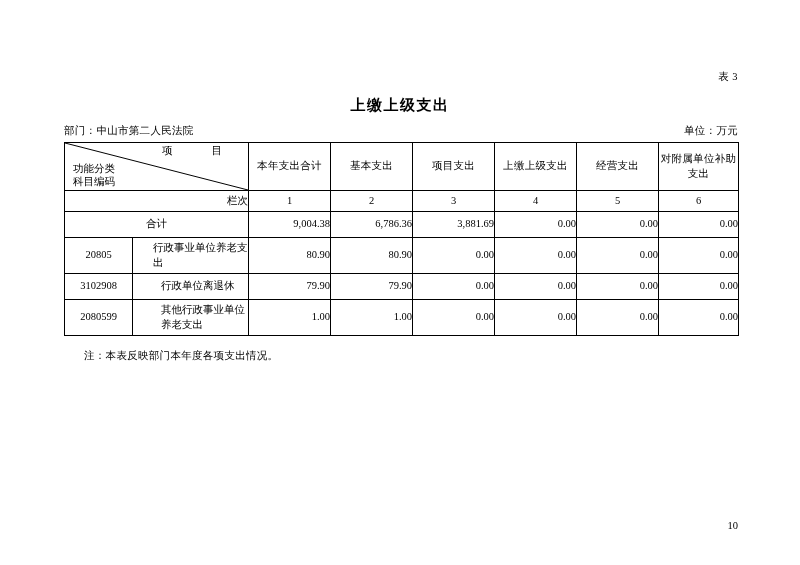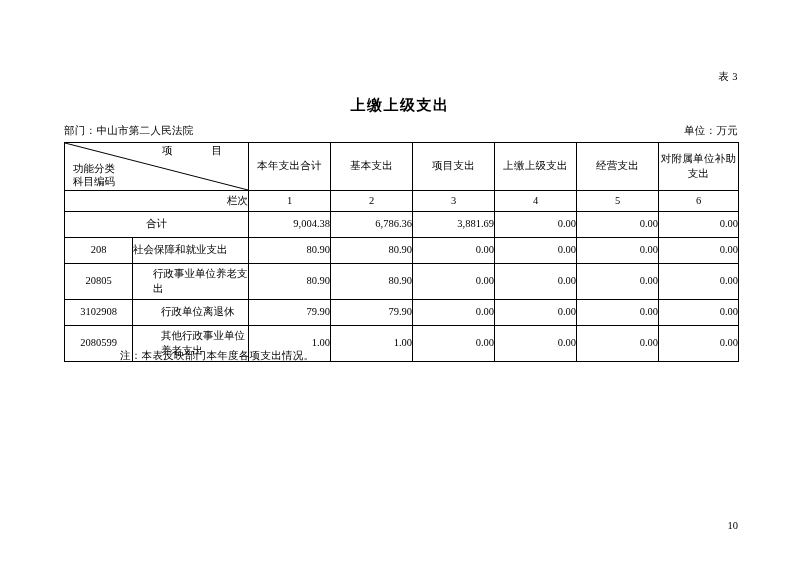--- a/index.html
+++ b/index.html
@@ -125,21 +125,20 @@
   .r-body-tall td { height: 35px; }
   .total-name {
     text-align: center;
   }
   .note {
     position: absolute;
     left: 84px;
     top: 349px;
     font-size: 10.5px;
     letter-spacing: 0.3px;
-    margin-left: 36px;
   }
   .pagenum {
     position: absolute;
     right: 62px;
     bottom: 34px;
     font-size: 10.5px;
   }
 </style>
 </head>
 <body>
@@ -199,30 +198,20 @@
         <tr class="r-body">
           <td class="total-name" colspan="2">合计</td>
           <td class="c-num">9,004.38</td>
           <td class="c-num">6,786.36</td>
           <td class="c-num">3,881.69</td>
           <td class="c-num">0.00</td>
           <td class="c-num">0.00</td>
           <td class="c-num">0.00</td>
         </tr>
 
-        <tr class="r-body">
-          <td class="c-code">208</td>
-          <td class="c-name">社会保障和就业支出</td>
-          <td class="c-num">80.90</td>
-          <td class="c-num">80.90</td>
-          <td class="c-num">0.00</td>
-          <td class="c-num">0.00</td>
-          <td class="c-num">0.00</td>
-          <td class="c-num">0.00</td>
-        </tr>
 
         <tr class="r-body-tall">
           <td class="c-code">20805</td>
           <td class="c-name indent1">行政事业单位养老支出</td>
           <td class="c-num">80.90</td>
           <td class="c-num">80.90</td>
           <td class="c-num">0.00</td>
           <td class="c-num">0.00</td>
           <td class="c-num">0.00</td>
           <td class="c-num">0.00</td>

